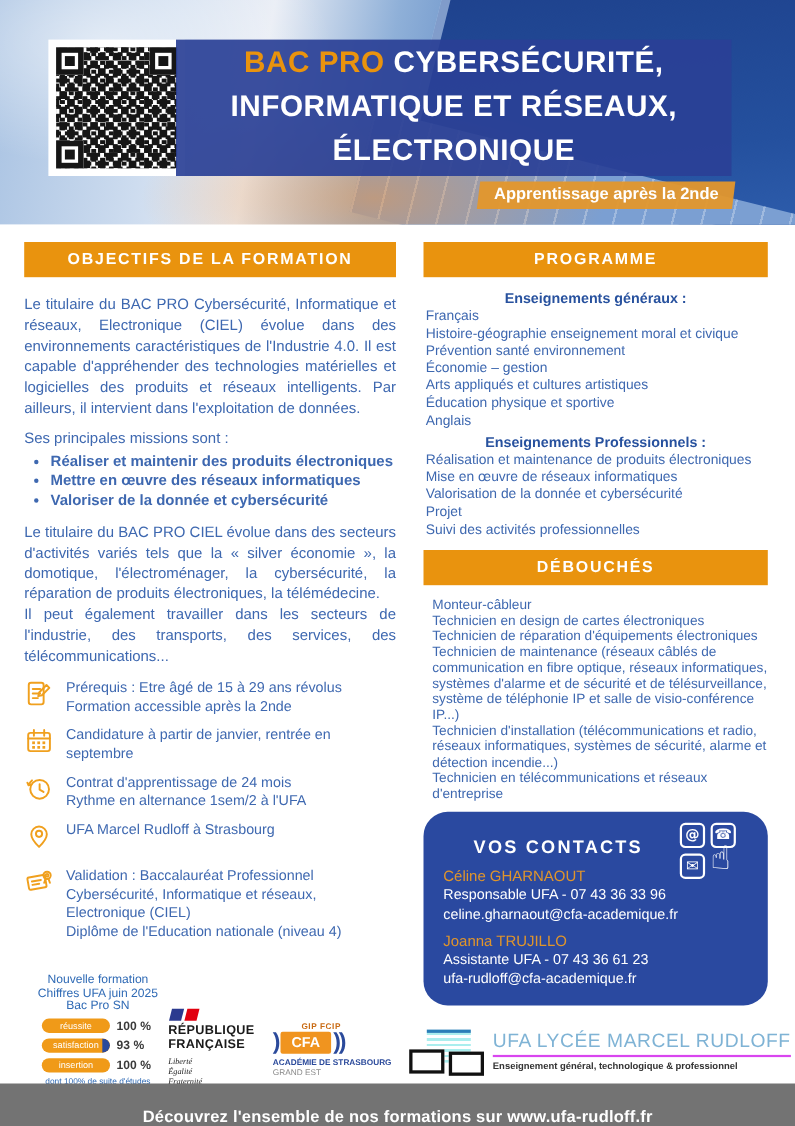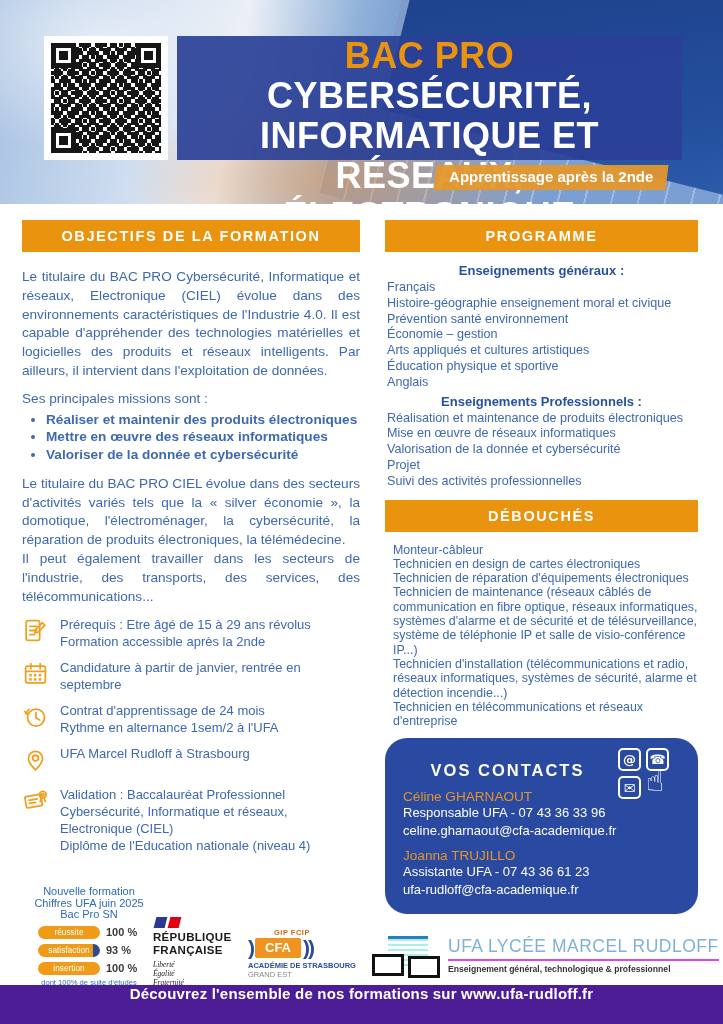--- a/index.html
+++ b/index.html
@@ -26,23 +26,23 @@
   .qr-noise { position:relative; width:100%; height:100%; background-color:#fff;
     background-image:
       repeating-conic-gradient(#161616 0% 25%, transparent 0% 50%),
       repeating-conic-gradient(#161616 0% 25%, transparent 0% 50%);
     background-size:8px 8px, 14px 14px; background-position:0 0, 3px 5px; }
   .finder { position:absolute; width:25px; height:25px; border:5px solid #161616; background:#fff; }
   .finder::after { content:""; position:absolute; left:3px; top:3px; width:9px; height:9px; background:#161616; }
   .f-tl { left:0; top:0; } .f-tr { right:0; top:0; } .f-bl { left:0; bottom:0; }
 
   
-  .title-box { position:absolute; left:177px; top:36px; width:505px; height:124px;
-    background:rgba(42,64,150,0.92); display:flex; flex-direction:column; justify-content:space-between;
-    text-align:center; color:#fff; font-weight:bold; font-size:36px; line-height:40px; letter-spacing:0.5px; }
+  .title-box { position:absolute; left:160px; top:36px; width:505px; height:124px;
+    background:rgba(42,64,150,0.92); display:flex; flex-direction:column; justify-content:flex-start;
+    text-align:center; color:#fff; font-weight:bold; font-size:27px; line-height:40px; letter-spacing:0.5px; }
   .title-prefix { color:#E9930E; }
 
   .badge { position:absolute; right:56px; top:165px; background:rgba(227,151,44,0.95); color:#fff;
     font-weight:bold; font-size:15px; padding:3px 14px 5px; transform:skewX(-7deg); }
   .badge > span { display:inline-block; transform:skewX(7deg); }
 
   
   .bar { background:#E9930E; color:#fff; text-align:center; font-weight:bold;
     font-size:14.5px; letter-spacing:1.6px; padding:8px 0; }
   .col-left  { position:absolute; left:22px;  top:220px; width:338px; }
@@ -78,21 +78,21 @@
     color:#fff; display:flex; align-items:center; justify-content:center; font-size:13px; font-weight:bold; }
   .c-at { left:2px; top:0; } .c-ph { left:30px; top:0; } .c-env { left:2px; top:28px; font-size:14px; }
   .c-hand { position:absolute; left:30px; top:18px; color:#fff; font-size:30px; line-height:1; }
   .person { margin-top:9px; }
   .person-name { color:#E0952B; font-weight:normal; font-size:13.6px; }
   .person-line { font-size:13px; line-height:17.5px; }
 
   
   .stats { position:absolute; left:26px; top:886px; width:126px; text-align:center; }
   .stats-title { color:#2F6AB5; font-size:11px; line-height:11.5px; font-weight:normal; }
-  .stat-row { display:flex; align-items:flex-start; margin-top:5px;padding-left:12px; }
+  .stat-row { display:flex; align-items:flex-end; margin-top:5px;padding-left:12px; }
   .pill { position:relative; width:62px; height:13px; background:#F09A18; border-radius:7px;
     color:#fff; font-size:8.3px; line-height:13px; text-align:center; overflow:hidden; }
   .pill .rest { position:absolute; right:0; top:0; width:7px; height:13px; background:#2B4A9B; border-radius:0 7px 7px 0; }
   .stat-val { margin-left:6px; color:#3a3a3a; font-size:11px; font-weight:bold; }
   .stat-footnote { margin-top:3px; color:#2F6AB5; font-size:7.6px; text-decoration:underline; }
 
   .rf-logo { position:absolute; left:153px; top:917px; width:90px; }
   .rf-flag { display:flex; gap:3px; margin-left:2px; }
   .rf-flag i { display:block; width:11px; height:11px; transform:skewX(-14deg); }
   .rf-b { background:#2b3a8f; } .rf-r { background:#e1000f; }
@@ -110,22 +110,22 @@
   .ufa-logo { position:absolute; left:372px; top:936px; display:flex; align-items:flex-start; }
   .ufa-mark { position:relative; width:68px; height:48px; flex:0 0 68px; }
   .ufa-stripes { position:absolute; left:16px; top:0; width:40px; height:30px;
     background:repeating-linear-gradient(#aee 0 2px, #fff 2px 5px); border-top:3px solid #2a7fb8; }
   .ufa-rect { position:absolute; background:#fff; border:3px solid #111; width:32px; height:22px; }
   .ufa-rect.r1 { left:0; top:18px; } .ufa-rect.r2 { left:36px; top:20px; }
   .ufa-text { margin-left:8px; }
   .ufa-name { color:#7FB3D5; font-size:17.5px; letter-spacing:0.5px; border-bottom:2px solid #d946ef; padding-bottom:2px; }
   .ufa-tagline { color:#333; font-weight:bold; font-size:8.6px; margin-top:3px; }
 
-  .footer-bar { position:absolute; left:0; bottom:0; width:723px; height:39px; background:#4c1d95;
-    display:flex; align-items:flex-start; justify-content:center; }
+  .footer-bar { position:absolute; left:0; bottom:0; width:723px; height:39px; background:#737373;
+    display:flex; align-items:flex-end; justify-content:center; }
   .footer-text { color:#fff; font-weight:bold; font-size:15px; letter-spacing:0.2px; }
 </style>
 </head>
 <body>
 
 <div class="page">
 
   <div class="hero">
     <div class="sheen"></div>
     <div class="laptop"></div>

